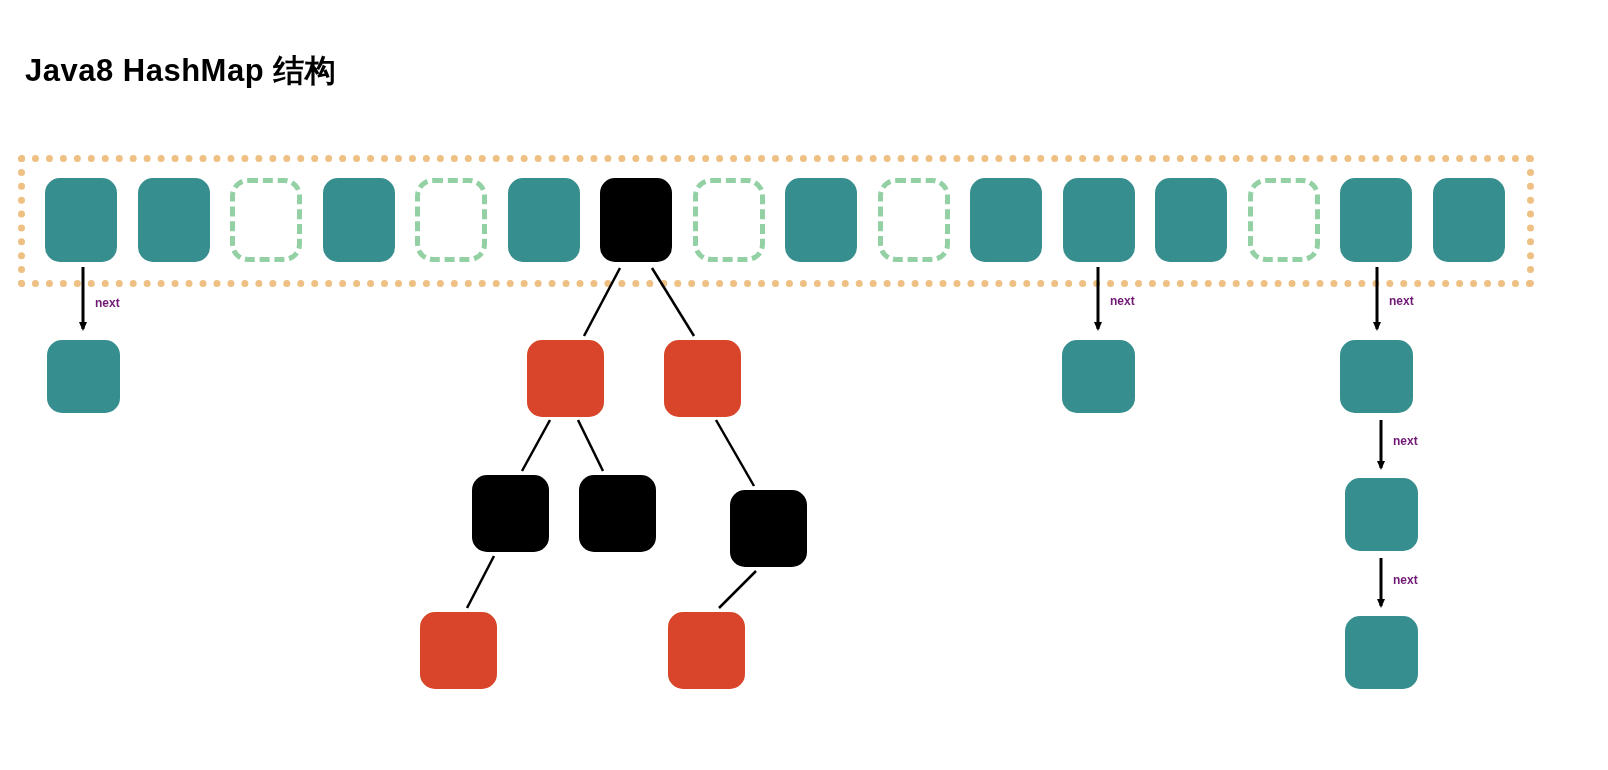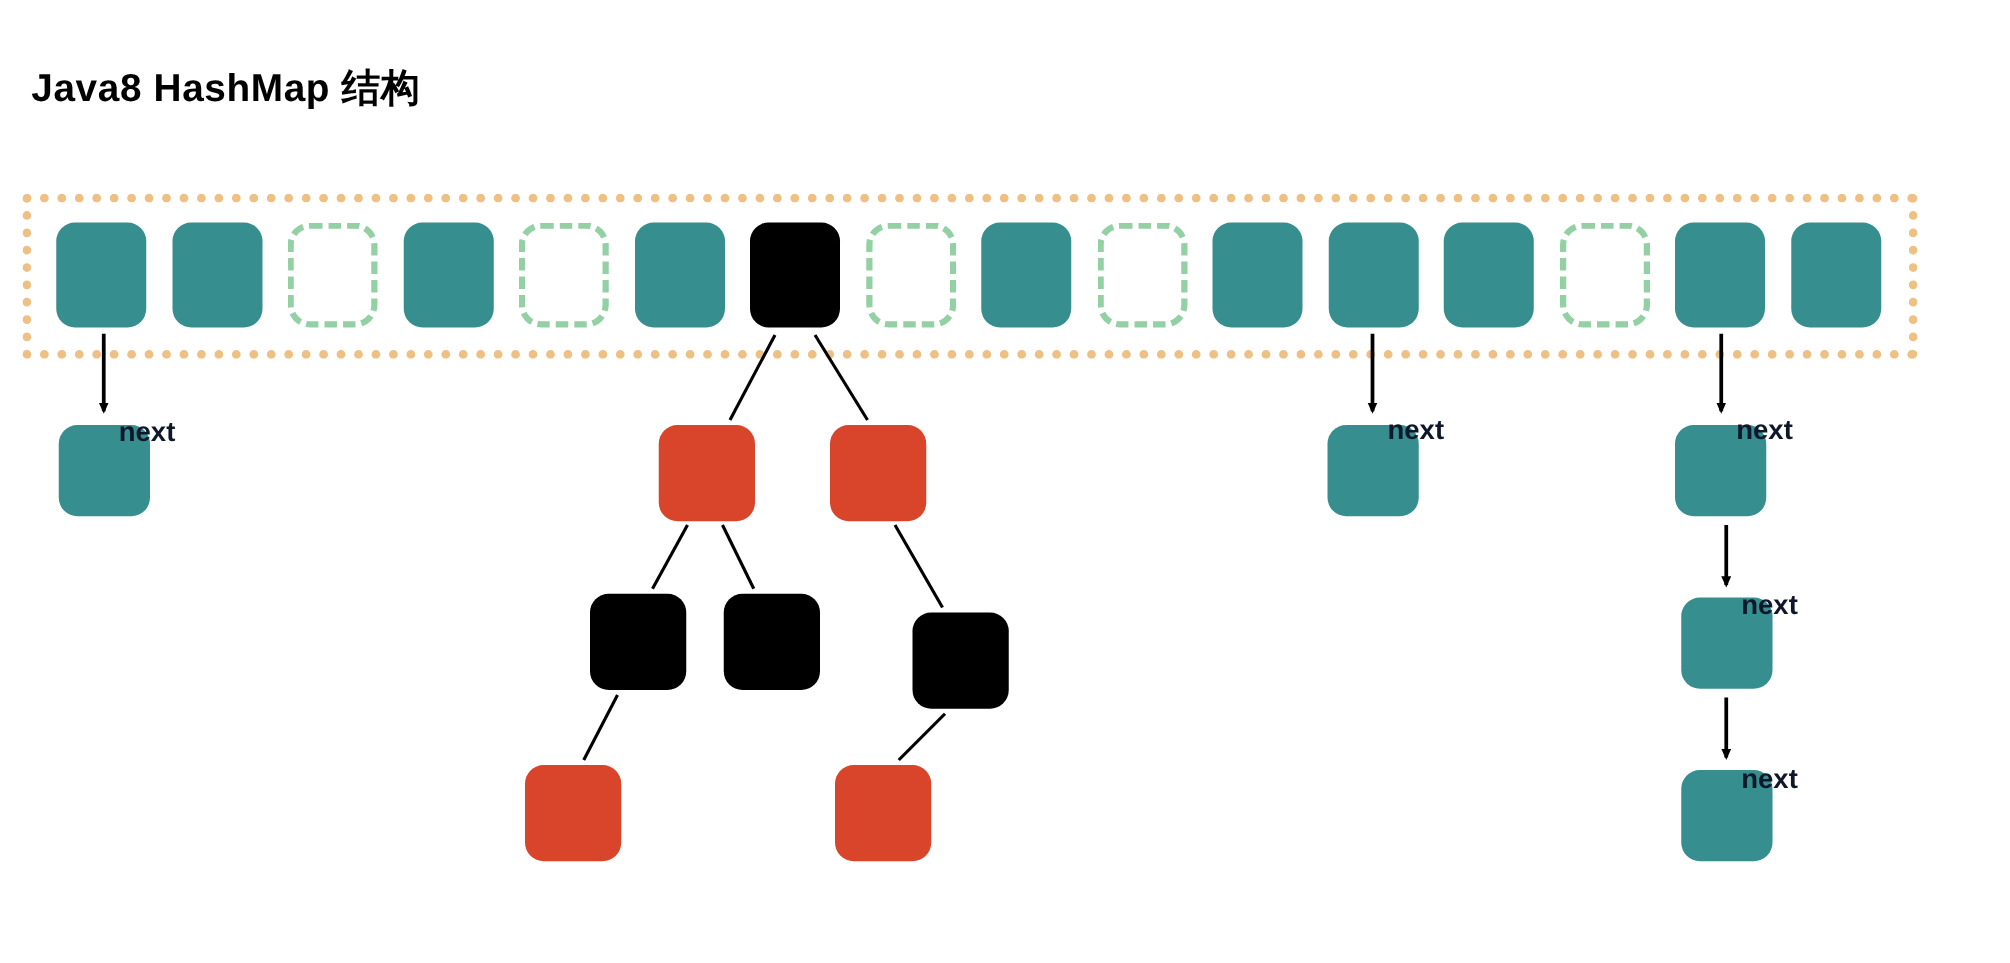--- a/index.html
+++ b/index.html
@@ -41,25 +41,24 @@
   .bucket.empty     { background: transparent; border: 5px dashed #93d1a4; border-radius: 18px; }
   .node {
     position: absolute;
     border-radius: 15px;
   }
   .node.teal  { background: #378e8e; }
   .node.red   { background: #d8452a; }
   .node.black { background: #000000; }
   .next-label {
     position: absolute;
-    font-size: 22px;
+    font-size: 12px;
     font-weight: bold;
-    color: #0f172a;
+    color: #701a75;
     white-space: nowrap;
-    margin-top: 37px;
   }
   #edge-layer {
     position: absolute;
     left: 0;
     top: 0;
     pointer-events: none;
   }
 </style>
 </head>
 <body>

